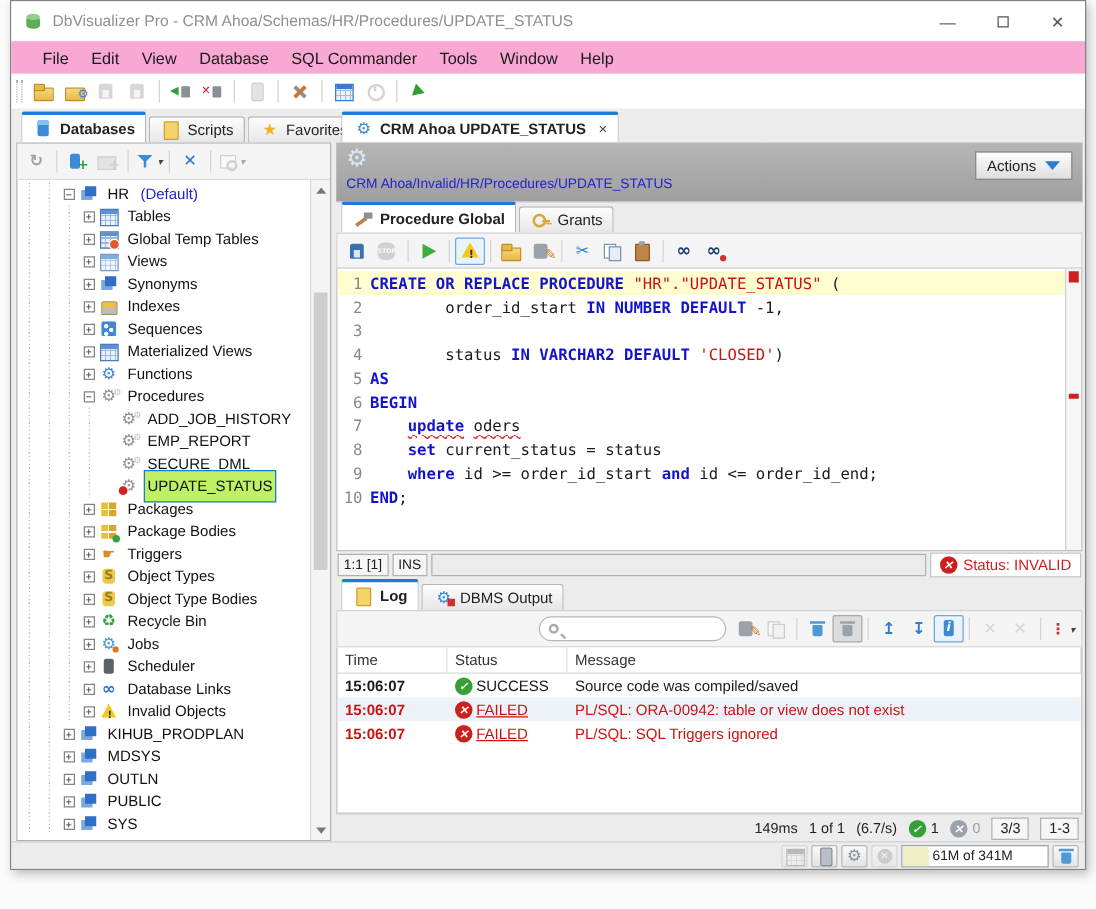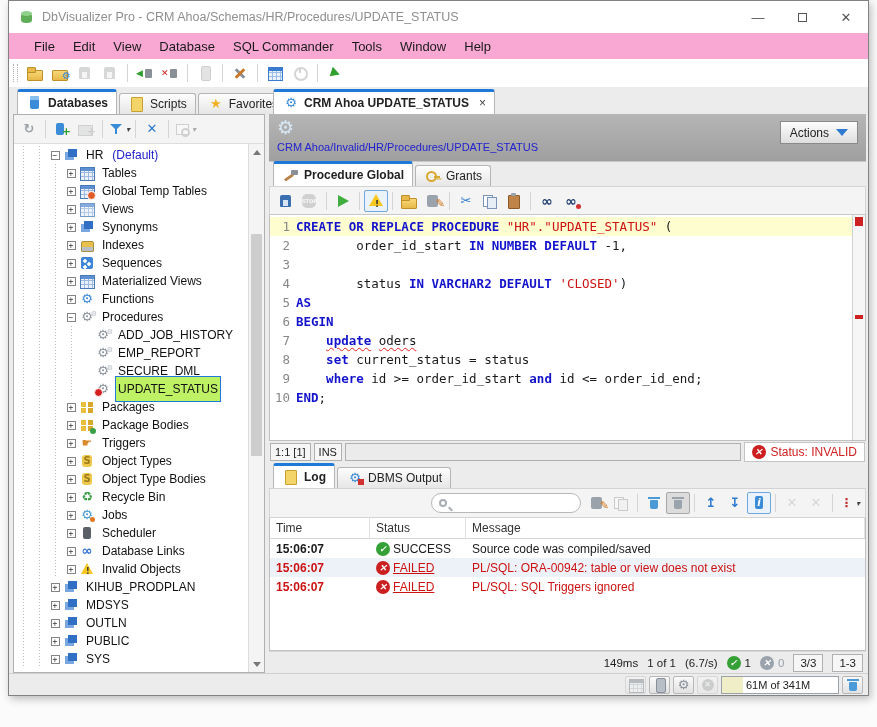--- a/index.html
+++ b/index.html
@@ -183,21 +183,21 @@
   .badge.gray{background:#9aa2ac;} .badge.gray::before{content:"✕";}
   .log-toolbar{height:30px;background:#f4f4f4;border:1px solid #d4d4d4;display:flex;align-items:center;padding:0 4px;flex:none;}
   .search{width:150px;height:20px;margin-left:auto;margin-right:4px;border:1px solid #b8b8b8;border-radius:10px;background:#fff;display:flex;align-items:center;padding:0 7px;gap:5px;}
   .mag{width:8px;height:8px;border:2px solid #a8adb5;border-radius:50%;position:relative;flex:none;}
   .mag::after{content:"";position:absolute;left:7px;top:7px;width:5px;height:2px;background:#a8adb5;transform:rotate(45deg);}
   .search input{border:none;outline:none;flex:1;min-width:0;font-size:11px;background:transparent;font-family:"Liberation Sans",sans-serif;}
   .log-table{flex:1;background:#fff;border:1px solid #c0c0c0;border-top:none;display:flex;flex-direction:column;font-size:12px;min-height:0;overflow:hidden;}
   .lhead{display:flex;height:21px;border-bottom:1px solid #d8d8d8;color:#333;flex:none;}
   .lhead .c{border-right:1px solid #e2e2e2;}
   .c{padding:0 6px;display:flex;align-items:center;height:100%;white-space:nowrap;overflow:hidden;}
-  .c-time{width:100px;flex:none;}
+  .c-time{width:88px;flex:none;}
   .c-status{width:96px;flex:none;gap:3px;}
   .c-msg{flex:1;}
   .lrow{display:flex;height:19px;flex:none;color:#1a1a1a;}
   .lrow.alt{background:#edf2f9;}
   .lrow .c-time{font-weight:bold;}
   .lrow.failed{color:#cc1212;}
   .lrow.failed .slbl{text-decoration:underline;}
   .result-bar{height:22px;background:#ececec;display:flex;align-items:center;justify-content:flex-end;gap:9px;font-size:11.5px;color:#222;padding:0 3px;flex:none;border-top:1px solid #d8d8d8;}
   .rgroup{display:flex;align-items:center;gap:4px;}
   .rcell{height:18px;border:1px solid #b0b0b0;background:#f6f6f6;display:flex;align-items:center;padding:0 6px;}

